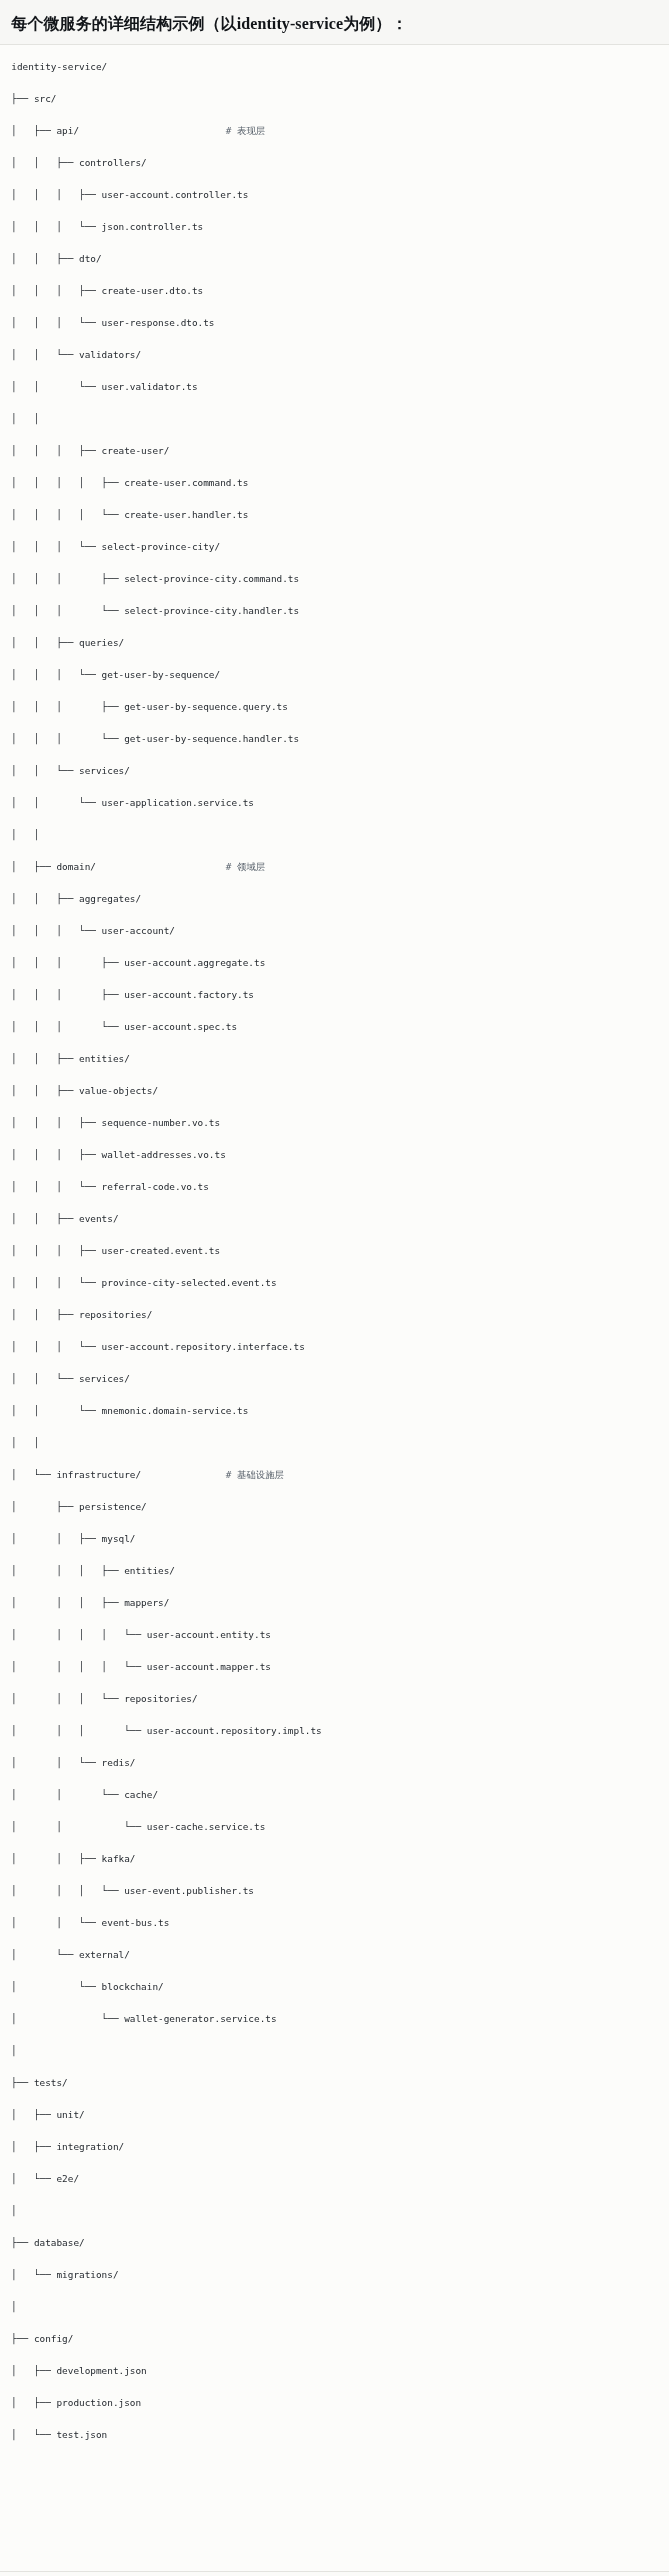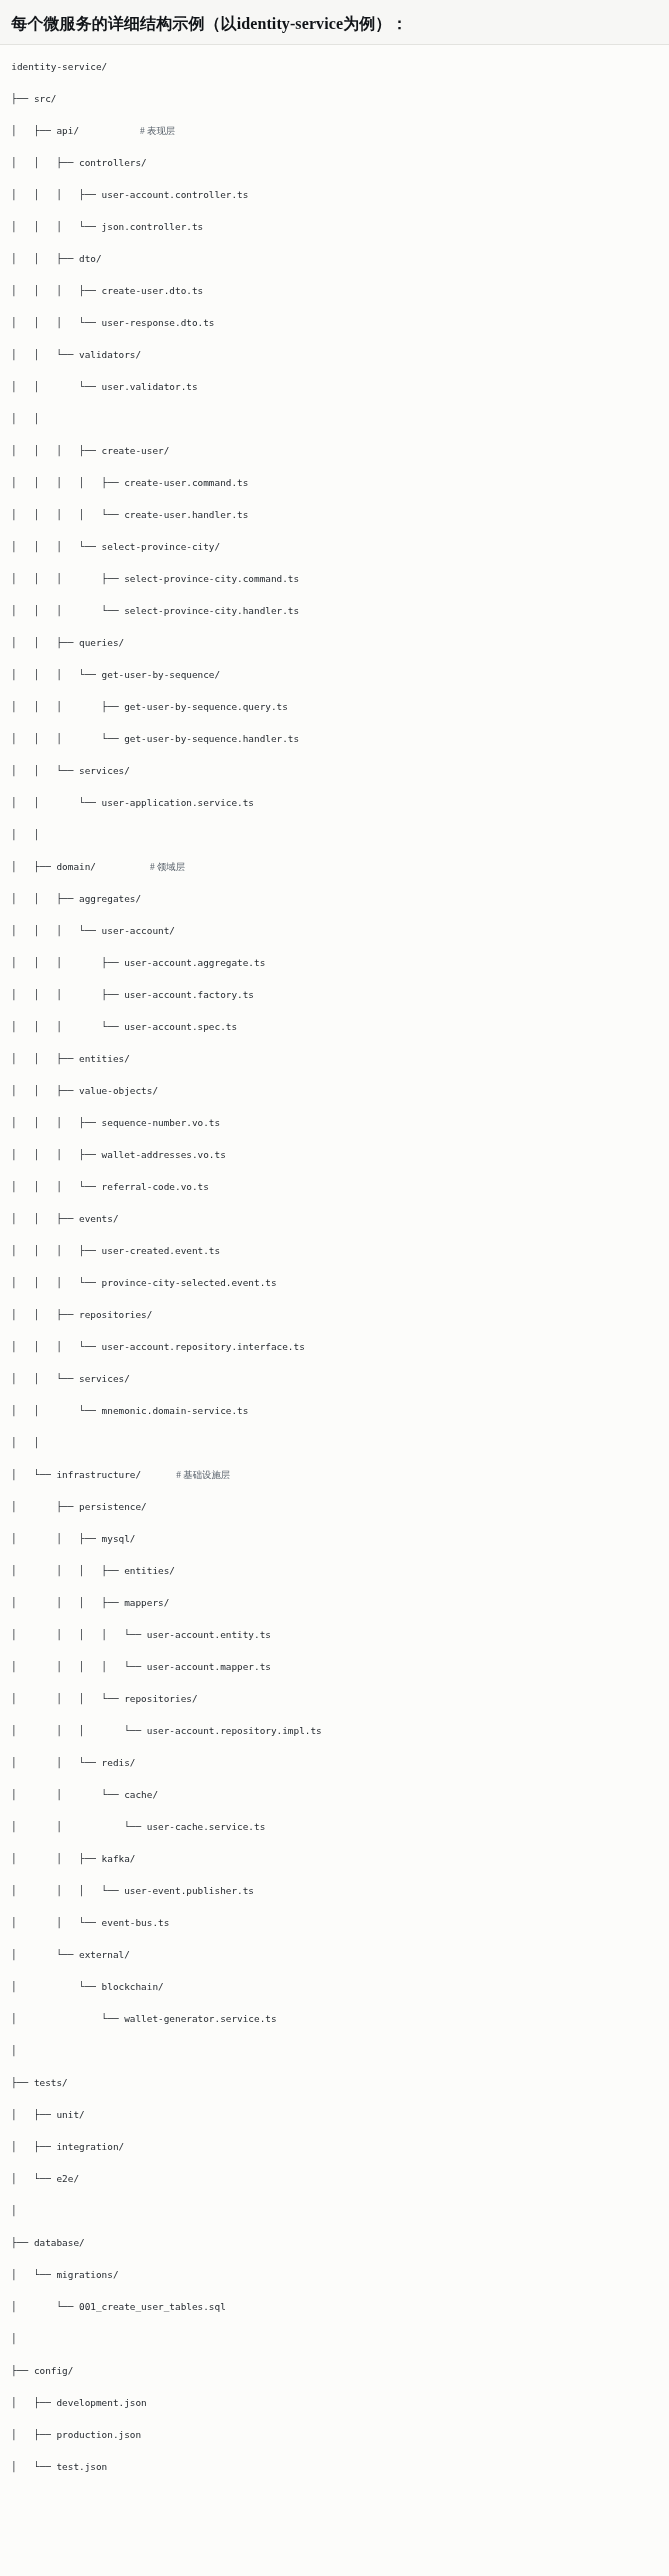--- a/index.html
+++ b/index.html
@@ -46,21 +46,21 @@
     font-family: "DejaVu Sans Mono", "Liberation Mono", monospace;
     font-size: 9.4px;
     line-height: 16px;
     color: #24292f;
     white-space: pre;
     tab-size: 4;
   }
   .tree .row { display: block; height: 16px; }
   .tree .glyphs { color: #24292f; }
   .tree .name { color: #24292f; }
-  .tree .cmt { color: #57606a; font-family: Liberation Serif, serif; }
+  .tree .cmt { color: #57606a; }
 </style>
 </head>
 <body>
 
 <div class="page">
 
   <header class="doc-header">
     <h1 class="doc-title">每个微服务的详细结构示例（以identity-service为例）：</h1>
   </header>
 
@@ -128,21 +128,20 @@
 <span class="row"><span class="glyphs">│           └── </span><span class="name">blockchain/</span></span>
 <span class="row"><span class="glyphs">│               └── </span><span class="name">wallet-generator.service.ts</span></span>
 <span class="row"><span class="glyphs">│</span></span>
 <span class="row"><span class="glyphs">├── </span><span class="name">tests/</span></span>
 <span class="row"><span class="glyphs">│   ├── </span><span class="name">unit/</span></span>
 <span class="row"><span class="glyphs">│   ├── </span><span class="name">integration/</span></span>
 <span class="row"><span class="glyphs">│   └── </span><span class="name">e2e/</span></span>
 <span class="row"><span class="glyphs">│</span></span>
 <span class="row"><span class="glyphs">├── </span><span class="name">database/</span></span>
 <span class="row"><span class="glyphs">│   └── </span><span class="name">migrations/</span></span>
-<span class="row"><span class="glyphs">│       └── </span><span class="name">001_create_user_tables.sql</span></span>
 <span class="row"><span class="glyphs">│</span></span>
 <span class="row"><span class="glyphs">├── </span><span class="name">config/</span></span>
 <span class="row"><span class="glyphs">│   ├── </span><span class="name">development.json</span></span>
 <span class="row"><span class="glyphs">│   ├── </span><span class="name">production.json</span></span>
 <span class="row"><span class="glyphs">│   └── </span><span class="name">test.json</span></span>
 
 
 
 
 

